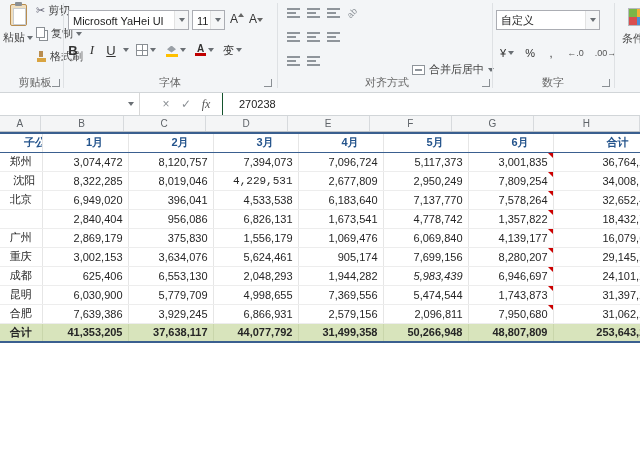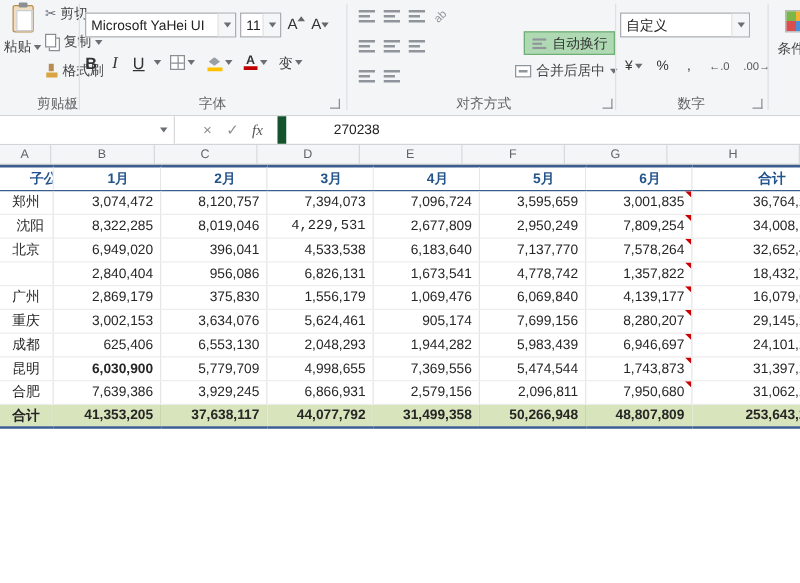--- a/index.html
+++ b/index.html
@@ -67,21 +67,21 @@
   #al-r2 { left:287px; top:29px; }
   #al-r3 { left:287px; top:53px; }
   .al-ic { width:13px; height:10px;
     background:linear-gradient(#8f959b,#8f959b) 0 0/13px 2px no-repeat,
                linear-gradient(#8f959b,#8f959b) 0 4px/9px 2px no-repeat,
                linear-gradient(#8f959b,#8f959b) 0 8px/13px 2px no-repeat; }
   .orient { font-size:9px; color:#8f959b; transform:rotate(-45deg); display:inline-block; }
   .wrap-btn { position:absolute; left:419px; top:25px; height:19px; display:flex; align-items:center;
     gap:4px; padding:0 5px; background:#aed9b2; border:1px solid #6fae74; color:#333; white-space:nowrap; }
   .al-ic.mini { transform:scale(.85); }
-  .merge-btn { position:absolute; left:408px; top:47px; height:19px; display:flex; align-items:center;
+  .merge-btn { position:absolute; left:408px; top:60px; height:19px; display:flex; align-items:center;
     gap:4px; padding:0 4px; white-space:nowrap; }
   .merge-ic { width:13px; height:10px; border:1px solid #8f959b;
     background:linear-gradient(#8f959b,#8f959b) 50% 50%/7px 2px no-repeat,#fff; }
 
   
   #num-combo { left:496px; top:10px; width:104px; }
   #num-r2 { position:absolute; left:498px; top:44px; display:flex; gap:7px; align-items:center; height:18px; }
   .dec { font-size:9px; color:#555; letter-spacing:0; }
 
   
@@ -93,21 +93,21 @@
 
   
   .formula-bar { position:relative; height:23px; background:#fff; border-bottom:1px solid #d1d5d8;
     display:flex; align-items:stretch; font-size:11px; }
   .name-box { width:140px; border-right:1px solid #d8d8d8; display:flex; align-items:center; background:#fff; }
   .nb-text { flex:1; padding:0 4px; color:#222; }
   .nb-dd { width:16px; display:flex; align-items:center; justify-content:center; }
   .fb-btns { display:flex; align-items:center; margin-left:16px; }
   .fb-btn { width:20px; text-align:center; color:#8a8f94; font-size:12px; }
   .fb-btn.fx { font-style:italic; font-family:"Liberation Serif",serif; color:#555; }
-  .fb-input { flex:1; display:flex; align-items:center; padding-left:38px; color:#222; border-left:7px solid #14532d; margin-left:6px; }
+  .fb-input { flex:1; display:flex; align-items:center; padding-left:16px; color:#222; border-left:1px solid #14532d; margin-left:6px; }
 
   
   .sheet { background:#fff; }
   .col-headers { display:flex; height:16px; background:#f4f5f6; border-bottom:1px solid #bfc3c7;
     font-size:10px; color:#5f6469; }
   .col-h { border-right:1px solid #d7dadd; display:flex; align-items:center; justify-content:center; }
 
   table.grid { border-collapse:collapse; table-layout:fixed; width:663px; font-size:11px; }
   td { height:19px; padding:0 5px; white-space:nowrap; overflow:hidden; position:relative;
     border-right:1px solid #e6e6e6; border-bottom:1px solid #ededed; color:#262626; }
@@ -138,21 +138,21 @@
   </div>
   <div class="sbtn" style="top:23px">
     <span class="ic-copy"></span>
     <span>复制</span>
     <span class="tri"></span>
   </div>
   <div class="sbtn" style="top:46px">
     <span class="ic-brush"></span>
     <span>格式刷</span>
   </div>
-  <div class="grp-label" style="left:15px;width:62px;">剪贴板</div>
+  <div class="grp-label" style="left:4px;width:62px;">剪贴板</div>
   <span class="launcher" style="left:52px;"></span>
   <span class="vsep" style="left:63px;"></span>
 
   <div class="combo" id="font-combo">
     <span class="combo-text">Microsoft YaHei UI</span>
     <span class="combo-btn">
         <span class="tri"></span>
       </span>
   </div>
   <div class="combo" id="size-combo">
@@ -201,24 +201,20 @@
     <span class="orient">ab</span>
   </div>
   <div class="al-row" id="al-r2">
     <span class="al-ic"></span>
     <span class="al-ic"></span>
     <span class="al-ic"></span>
   </div>
   <div class="al-row" id="al-r3">
     <span class="al-ic"></span>
     <span class="al-ic"></span>
-  </div>
-  <div class="wrap-btn">
-    <span class="al-ic mini"></span>
-    <span>自动换行</span>
   </div>
   <div class="merge-btn">
     <span class="merge-ic"></span>
     <span>合并后居中</span>
     <span class="tri"></span>
   </div>
   <div class="grp-label" style="left:278px;width:218px;">对齐方式</div>
   <span class="launcher" style="left:482px;"></span>
   <span class="vsep" style="left:492px;"></span>
 
@@ -287,21 +283,21 @@
           <td class="c-num" style="width: 85px; text-align: center;"><span class="cv">5月</span></td>
           <td class="c-num" style="width: 85px;"><span class="cv">6月</span></td>
           <td class="c-num" style="width: 110px;"><span class="cv">合计</span></td>
         </tr>
         <tr class="datarow">
           <td class="c-name" style="width: 42px;"><span class="cv">郑州</span></td>
           <td class="c-num" style="width: 86px;"><span class="cv">3,074,472</span></td>
           <td class="c-num" style="width: 85px;"><span class="cv">8,120,757</span></td>
           <td class="c-num" style="width: 85px;"><span class="cv">7,394,073</span></td>
           <td class="c-num" style="width: 85px;"><span class="cv">7,096,724</span></td>
-          <td class="c-num" style="width: 85px;"><span class="cv">3,595,659</span></td>
+          <td class="c-num" style="width: 85px;"><span class="cv">5,117,373</span></td>
           <td class="c-num" style="width: 85px;"><span class="cv">3,001,835</span><span class="note"></span></td>
           <td class="c-num" style="width: 110px;"><span class="cv">36,764,258</span></td>
         </tr>
         <tr class="datarow">
           <td class="c-name" style="width: 42px; padding-left: 12px;"><span class="cv">沈阳</span></td>
           <td class="c-num" style="width: 86px;"><span class="cv">8,322,285</span></td>
           <td class="c-num" style="width: 85px;"><span class="cv">8,019,046</span></td>
           <td class="c-num" style="width: 85px; font-family: Liberation Mono, monospace;"><span class="cv">4,229,531</span></td>
           <td class="c-num" style="width: 85px;"><span class="cv">2,677,809</span></td>
           <td class="c-num" style="width: 85px;"><span class="cv">2,950,249</span></td>
@@ -347,27 +343,27 @@
           <td class="c-num" style="width: 85px;"><span class="cv">7,699,156</span></td>
           <td class="c-num" style="width: 85px;"><span class="cv">8,280,207</span><span class="note"></span></td>
           <td class="c-num" style="width: 110px;"><span class="cv">29,145,227</span></td>
         </tr>
         <tr class="datarow">
           <td class="c-name" style="width: 42px;"><span class="cv">成都</span></td>
           <td class="c-num" style="width: 86px;"><span class="cv">625,406</span></td>
           <td class="c-num" style="width: 85px;"><span class="cv">6,553,130</span></td>
           <td class="c-num" style="width: 85px;"><span class="cv">2,048,293</span></td>
           <td class="c-num" style="width: 85px;"><span class="cv">1,944,282</span></td>
-          <td class="c-num" style="width: 85px;"><span class="cv">5,983,439</span></td>
+          <td class="c-num" style="width: 85px; font-style: italic;"><span class="cv">5,983,439</span></td>
           <td class="c-num" style="width: 85px; padding-left: 20px;"><span class="cv">6,946,697</span><span class="note"></span></td>
           <td class="c-num" style="width: 110px;"><span class="cv">24,101,247</span></td>
         </tr>
         <tr class="datarow">
           <td class="c-name" style="width: 42px;"><span class="cv">昆明</span></td>
-          <td class="c-num" style="width: 86px; font-weight: bold;"><span class="cv">6,030,900</span></td>
+          <td class="c-num" style="width: 86px;"><span class="cv">6,030,900</span></td>
           <td class="c-num" style="width: 85px;"><span class="cv">5,779,709</span></td>
           <td class="c-num" style="width: 85px;"><span class="cv">4,998,655</span></td>
           <td class="c-num" style="width: 85px;"><span class="cv">7,369,556</span></td>
           <td class="c-num" style="width: 85px;"><span class="cv">5,474,544</span></td>
           <td class="c-num" style="width: 85px;"><span class="cv">1,743,873</span><span class="note"></span></td>
           <td class="c-num" style="width: 110px;"><span class="cv">31,397,237</span></td>
         </tr>
         <tr class="datarow">
           <td class="c-name" style="width: 42px;"><span class="cv">合肥</span></td>
           <td class="c-num" style="width: 86px;"><span class="cv">7,639,386</span></td>

